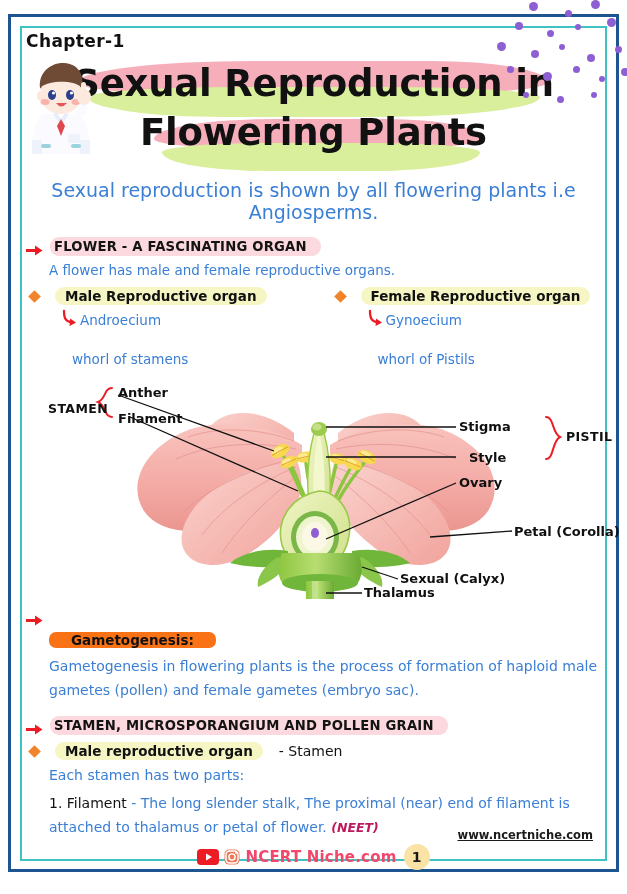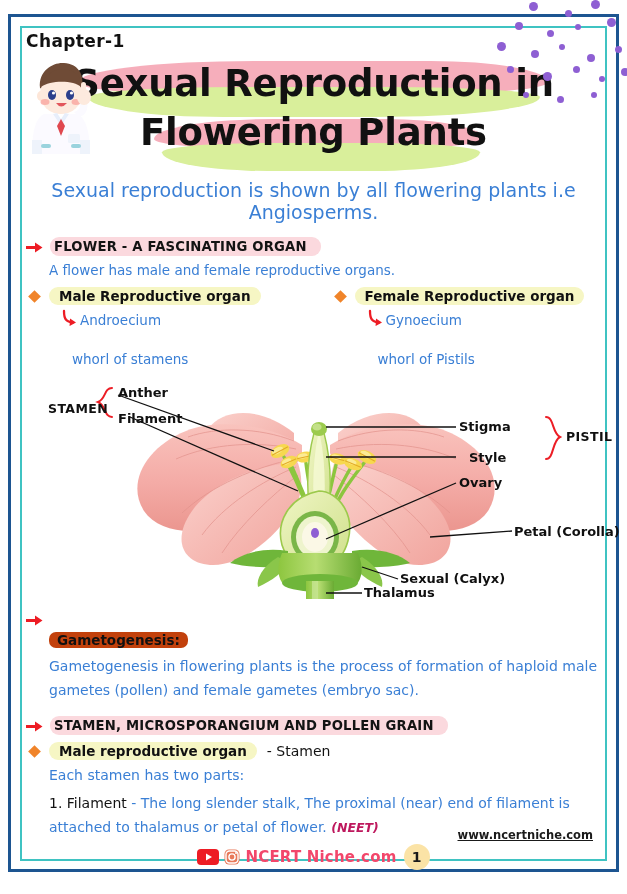--- a/index.html
+++ b/index.html
@@ -88,21 +88,21 @@
   .intro-line {
     text-align: center;
     color: #3a7fd5;
     font-family: "DejaVu Sans", sans-serif;
     font-size: 19px;
     margin-top: 8px;
   }
 
   
   .sec-head {
-    display: flex; align-items: center; gap: 7px;
+    display: flex; align-items: flex-end; gap: 7px;
     margin-top: 14px;
   }
   .arrow-icon { width: 17px; height: 13px; flex: 0 0 auto; }
   .sec-head .txt {
     font-family: "DejaVu Sans", sans-serif;
     font-weight: bold;
     font-size: 13.2px;
     color: #131313;
     letter-spacing: .2px;
     background: #fbd9de;
@@ -116,21 +116,21 @@
     font-family: "DejaVu Sans", sans-serif;
     font-size: 13.5px;
     margin-top: 6px;
     margin-left: 23px;
   }
 
   
   .organ-row { display: flex; margin-top: 9px; }
   .organ-col { width: 50%; position: relative; }
   .organ-col.right { padding-left: 18px; }
-  .organ-head { display: flex; align-items: center; gap: 10px; }
+  .organ-head { display: flex; align-items: center; gap: 16px; }
   .diamond {
     width: 9px; height: 9px; background: #f0842a;
     transform: rotate(45deg); flex: 0 0 auto; margin-left: 4px;
   }
   .organ-head .hl {
     font-family: "DejaVu Sans", sans-serif;
     font-weight: bold; font-size: 13.5px; color: #111111;
     background: #f6f6c4; border-radius: 9px; padding: 1px 10px;
     white-space: nowrap;
   }
@@ -150,21 +150,21 @@
     color: #101010;
     white-space: nowrap;
   }
   .fig-label.big { font-size: 12.5px; letter-spacing: .4px; }
 
   
   .hl-yellow-head {
     display: inline-block;
     font-family: "DejaVu Sans", sans-serif; font-weight: bold;
     font-size: 13.5px; color: #111111;
-    background: #c2410c; border-radius: 7px; padding: 0 8px;
+    background: #f97316; border-radius: 7px; padding: 0 22px;
     margin-top: 6px; margin-left: 23px;
   }
   .para {
     color: #3a7fd5;
     font-family: "DejaVu Sans", sans-serif;
     font-size: 14px;
     line-height: 24px;
     margin-top: 5px;
     margin-left: 23px;
   }

